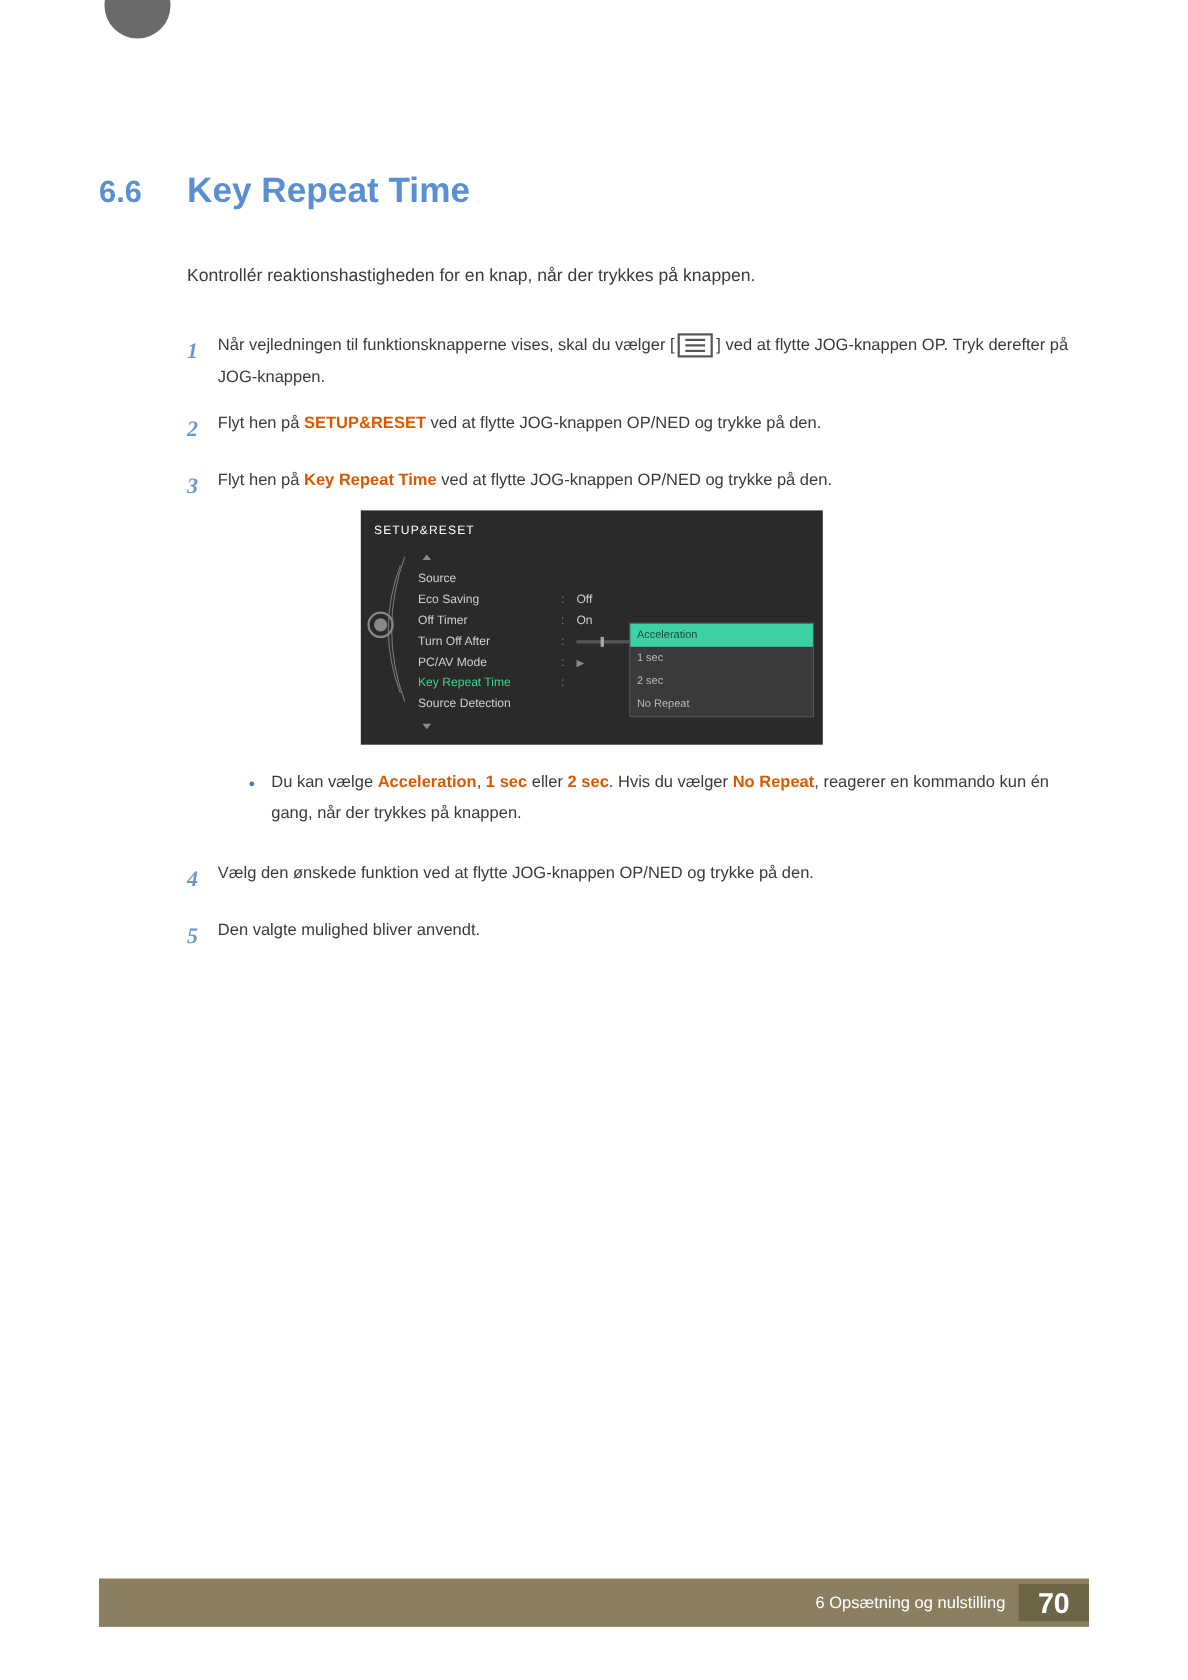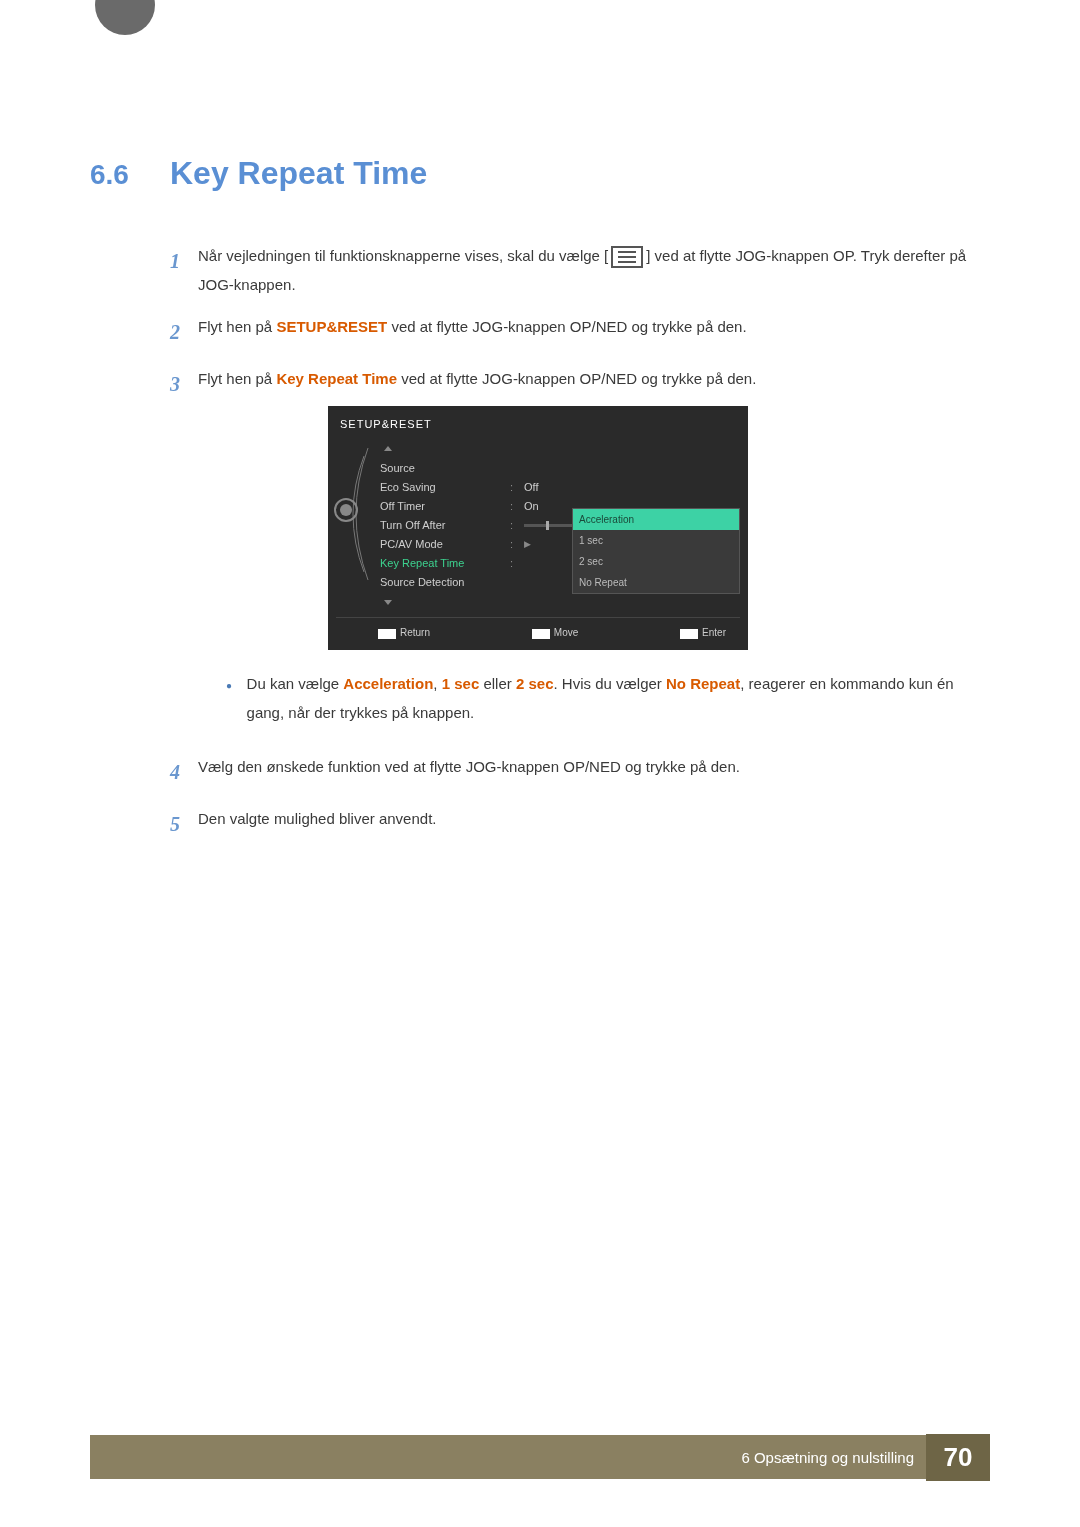--- a/index.html
+++ b/index.html
@@ -250,49 +250,50 @@
     justify-content: flex-end;
   }
   .footer-label {
     color: #fff;
     font-size: 15px;
     padding-right: 12px;
   }
   .footer-pagenum {
     background: #6e6546;
     color: #fff;
-    height: 47px;
+    height: 34px;
     width: 64px;
     display: flex;
     align-items: center;
     justify-content: center;
     font-size: 26px;
     font-weight: bold;
   }
 </style>
 </head>
 <body>
 
 <div class="page">
   <div class="top-badge"></div>
 
   <div class="content">
     <div class="h2-row">
       <span class="h2-num">6.6</span>
       <span class="h2-text">Key Repeat Time</span>
     </div>
 
+    <p class="intro-text">Kontrollér reaktionshastigheden for en knap, når der trykkes på knappen.</p>
 
 
     <div class="step-list">
 
       <div class="step">
         <span class="step-num">1</span>
         <div class="step-body">
-          <span>Når vejledningen til funktionsknapperne vises, skal du vælge [</span><span class="icon-menu"></span><span>] ved at flytte JOG-knappen OP. Tryk derefter på JOG-knappen.</span>
+          <span>Når vejledningen til funktionsknapperne vises, skal du vælger [</span><span class="icon-menu"></span><span>] ved at flytte JOG-knappen OP. Tryk derefter på JOG-knappen.</span>
         </div>
       </div>
 
       <div class="step">
         <span class="step-num">2</span>
         <div class="step-body">
           <span>Flyt hen på </span><span class="em-orange">SETUP&amp;RESET</span><span> ved at flytte JOG-knappen OP/NED og trykke på den.</span>
         </div>
       </div>
 
@@ -357,25 +358,20 @@
                     <div class="osd-row"></div>
                   </div>
                 </div>
               </div>
               <div class="osd-dropdown">
                 <div class="osd-opt osd-opt-sel">Acceleration</div>
                 <div class="osd-opt">1 sec</div>
                 <div class="osd-opt">2 sec</div>
                 <div class="osd-opt">No Repeat</div>
               </div>
-              <div class="osd-footer">
-                <span><span class="osd-ficon"></span><span>Return</span></span>
-                <span><span class="osd-ficon"></span><span>Move</span></span>
-                <span><span class="osd-ficon"></span><span>Enter</span></span>
-              </div>
             </div>
           </div>
 
           <div class="bullet-row">
             <span class="bullet-dot">●</span>
             <div>
               <span>Du kan vælge </span><span class="em-orange">Acceleration</span><span>, </span><span class="em-orange">1 sec</span><span> eller </span><span class="em-orange">2 sec</span><span>. Hvis du vælger </span><span class="em-orange">No Repeat</span><span>, reagerer en kommando kun én gang, når der trykkes på knappen.</span>
             </div>
           </div>
         </div>

